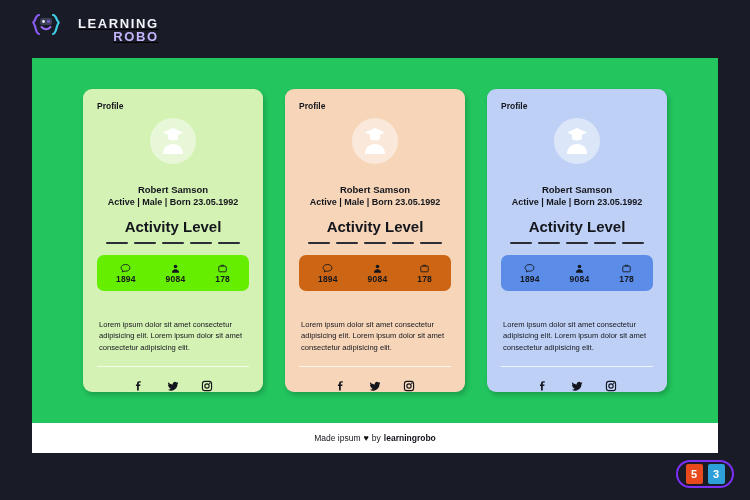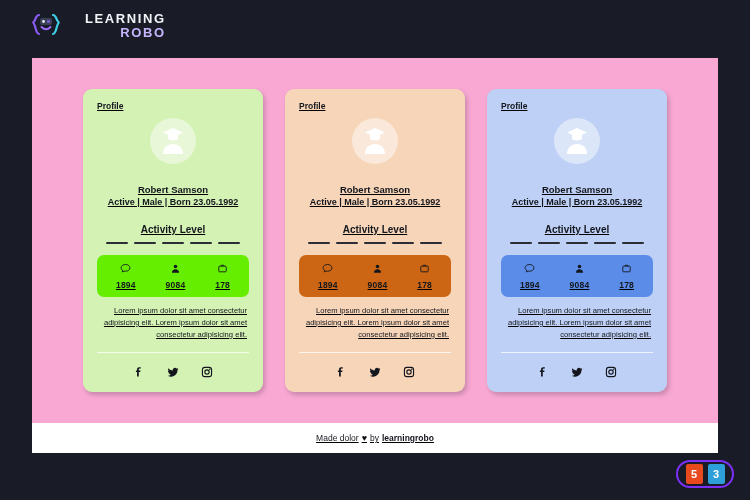--- a/index.html
+++ b/index.html
@@ -19,22 +19,23 @@
   
   .topbar {
     height: 56px;
     display: flex;
     align-items: center;
     padding-left: 28px;
   }
 
   .logo {
     display: flex;
-    align-items: flex-start;
-    gap: 21px;
+    align-items: flex-end;
+    gap: 14px;
+    text-decoration: underline;
   }
 
   .logo-mark {
     width: 36px;
     height: 32px;
     position: relative;
     flex: none;
   }
 
   .logo-text {
@@ -119,22 +120,22 @@
   }
 
   .person-meta {
     margin-top: 2px;
     font-size: 9px;
     font-weight: 700;
     color: #14161d;
   }
 
   .activity-title {
-    margin-top: 17px;
-    font-size: 10px;
+    margin-top: 11px;
+    font-size: 15px;
     font-weight: 700;
     color: #14161d;
   }
 
   .dashes {
     margin-top: 7px;
     display: flex;
     gap: 6px;
   }
 
@@ -151,45 +152,45 @@
     border-radius: 7px;
     padding: 8px 4px 7px 4px;
     display: flex;
     justify-content: space-around;
   }
 
   .stat {
     display: flex;
     flex-direction: column;
     align-items: center;
-    gap: 6px;
+    gap: 0;
   }
 
   .stat-icon {
     width: 11px;
     height: 11px;
     display: flex;
     align-items: center;
     justify-content: center;
   }
 
   .stat-icon svg { display: block; }
 
   .stat-value {
     font-size: 8.5px;
     font-weight: 700;
     color: #14161d;
     letter-spacing: 0.2px;
   }
 
   .bio {
-    margin-top: 8px;
+    margin-top: 28px;
     font-size: 7.6px;
     line-height: 1.55;
-    text-align: right;
+    text-align: left;
     color: #14161d;
     padding: 0 2px;
   }
 
   .card-divider {
     margin-top: 12px;
     width: 152px;
     height: 1px;
     background: rgba(255,255,255,0.75);
   }
@@ -275,21 +276,21 @@
         <path d="M13.5 15 Q18 19.5 22.5 15" stroke="#9b6cf8" stroke-width="2" fill="none" stroke-linecap="round"></path>
       </svg>
     </span>
     <span class="logo-text">
       <span class="logo-line1">LEARNING</span>
       <span class="logo-line2">ROBO</span>
     </span>
   </div>
 </div>
 
-<div class="panel" style="background: #f9a8d4; text-decoration: underline;">
+<div class="panel" style="background: #22c55e;">
 
   <div class="cards-area">
 
     <div class="card" style="background: rgb(212, 242, 180);">
       <div class="card-label">Profile</div>
 
       <div class="avatar">
         <svg width="46" height="46" viewBox="0 0 46 46">
           <circle cx="23" cy="23" r="23" fill="rgba(255,255,255,0.10)"></circle>
           <path d="M23 10 L33 14.5 L23 19 L13 14.5 Z" fill="#ffffff"></path>
@@ -513,21 +514,21 @@
               <circle cx="8" cy="8" r="2.9" fill="none" stroke="#14161d" stroke-width="1.5"></circle>
               <circle cx="11.7" cy="4.3" r="0.95" fill="#14161d"></circle>
             </svg>
         </span>
       </div>
     </div>
 
   </div>
 
   <div class="footer">
-    <span>Made dolor</span>
+    <span>Made ipsum</span>
     <span class="heart">♥</span>
     <span>by</span>
       <span class="brand">learningrobo</span>
   </div>
 
 </div>
 
 <div class="tech-badges" style="border-color: rgb(123, 47, 247);">
   <span class="badge badge-html" style="background: rgb(232, 73, 29);">5</span>
   <span class="badge badge-css" style="background: rgb(45, 159, 217);">3</span>

